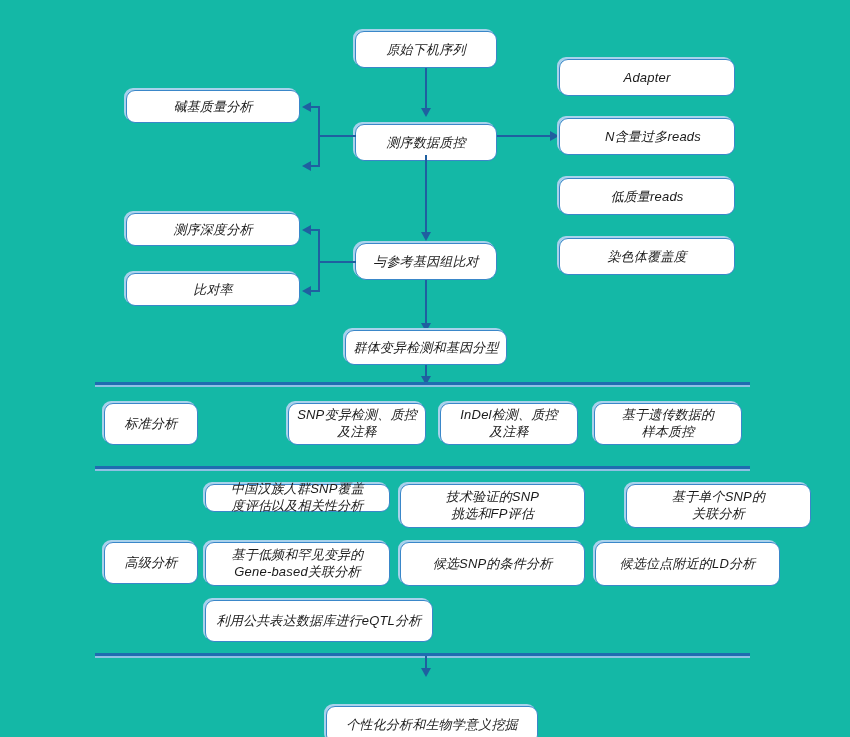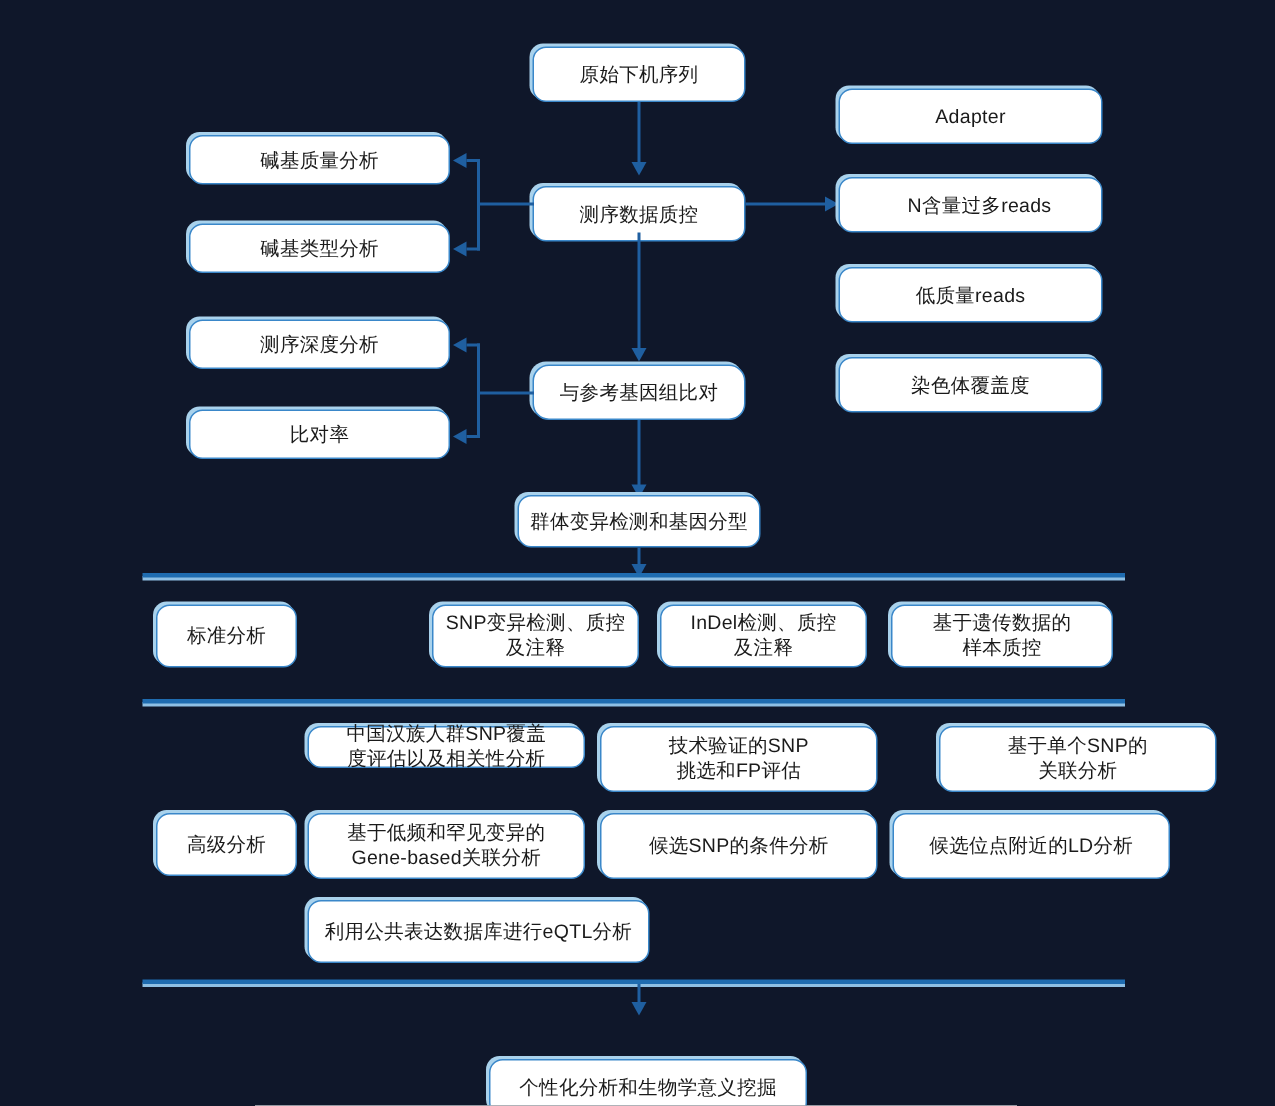--- a/index.html
+++ b/index.html
@@ -7,22 +7,23 @@
     padding: 0;
     background: #ffffff;
   }
   body {
     font-family: "Liberation Sans", "DejaVu Sans", sans-serif;
   }
   #canvas {
     position: relative;
     width: 850px;
     height: 737px;
-    background: #0f172a;
+    background: #14b8a6;
     overflow: hidden;
+    font-style: italic;
   }
   
   .fbox {
     position: absolute;
     box-sizing: border-box;
     background: #ffffff;
     border: 1px solid #3a87c9;
     border-radius: 9px;
     box-shadow: -2px -2px 0 0 #a9d2ec;
     display: flex;
@@ -94,23 +95,20 @@
   <div class="ln h" style="left:318px; top:135px; width:38px;"></div>
   <div class="ln v" style="left:318px; top:106px; height:61px;"></div>
   <div class="ln h" style="left:311px; top:106px; width:9px;"></div>
   <div class="arrow left" style="left:302px; top:102px;"></div>
   <div class="ln h" style="left:311px; top:165px; width:9px;"></div>
   <div class="arrow left" style="left:302px; top:161px;"></div>
 
   <div class="fbox" style="left:126px; top:90px; width:174px; height:33px;">
     <span>碱基质量分析</span>
   </div>
-  <div class="fbox" style="left:126px; top:149px; width:174px; height:33px;">
-    <span>碱基类型分析</span>
-  </div>
 
   <div class="ln h" style="left:497px; top:135px; width:53px;"></div>
   <div class="arrow right" style="left:550px; top:131px;"></div>
 
   <div class="fbox" style="left:559px; top:59px; width:176px; height:37px;">
     <span>Adapter</span>
   </div>
   <div class="fbox" style="left:559px; top:118px; width:176px; height:37px;padding-left:16px;">
     <span>N含量过多reads</span>
   </div>

